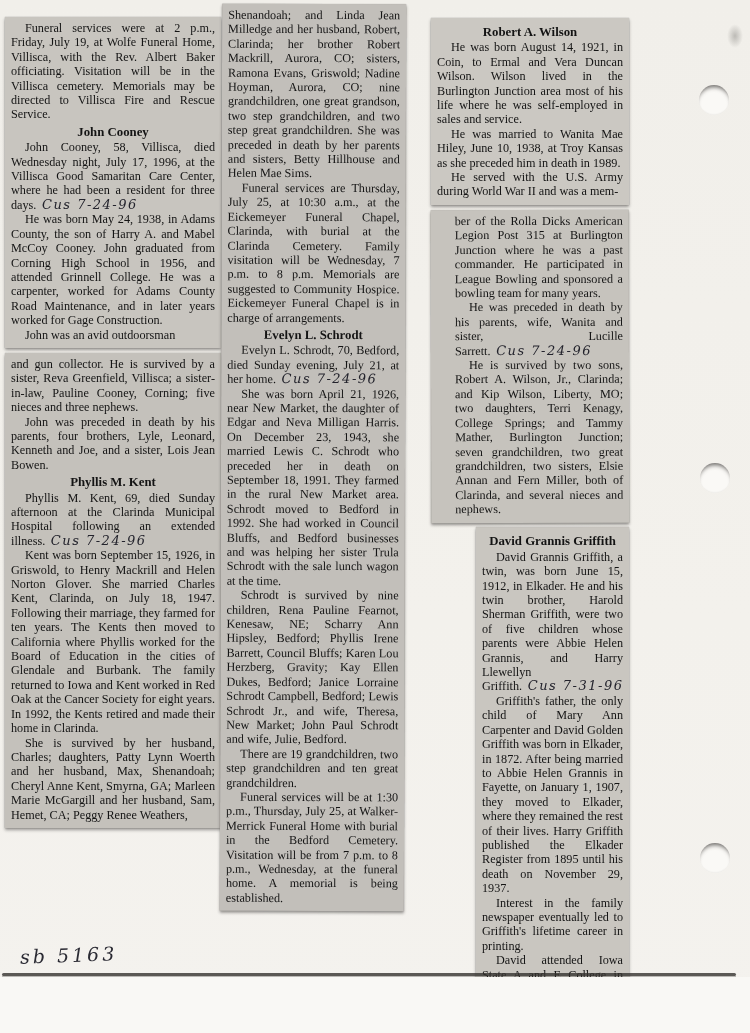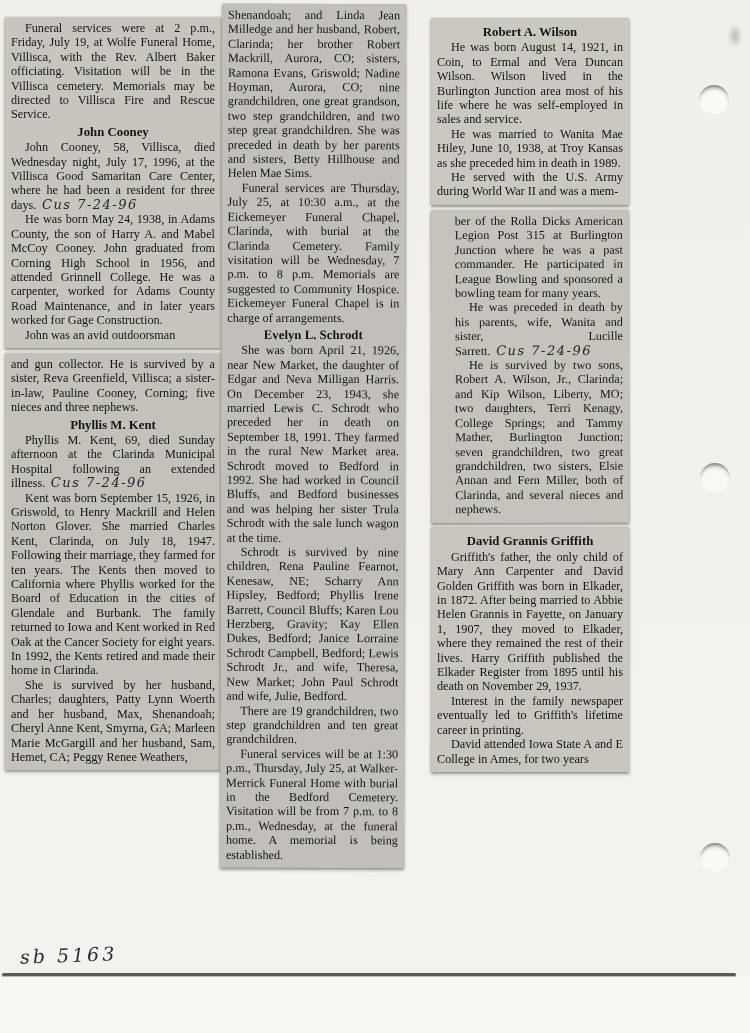--- a/index.html
+++ b/index.html
@@ -37,21 +37,21 @@
     color:#141414;
     font-size:12.2px;
     line-height:14.4px;
     text-align:justify;
   }
   #col1 .piece:nth-child(1){background:#c8c5bf;}
   #col1 .piece:nth-child(2){background:#c4c1bb;}
   #col2 .piece{background:#c2bfba;transform:rotate(.15deg);}
   #col3 .piece:nth-child(1){background:#cbc8c2;}
   #col3 .piece:nth-child(2){background:#c6c3bd;transform:rotate(-.1deg);padding-left:24px;}
-  #col3 .piece:nth-child(3){background:#c9c6c0;}
+  #col3 .piece:nth-child(3){background:#c9c6c0;margin-left:45px;}
   .para{margin:0;text-indent:14px;}
   .para.noindent{text-indent:0;}
   .head{
     font-weight:bold;text-align:center;font-size:12.8px;
     margin:3px 0 1px 0;text-indent:0;
   }
   .hand{
     font-family:"DejaVu Serif", serif;
     font-style:italic;
     font-size:13px;
@@ -86,32 +86,34 @@
   <div class="column" id="col1">
     <div class="piece">
         <p class="para">Funeral services were at 2 p.m., Friday, July 19, at Wolfe Funeral Home, Villisca, with the Rev. Albert Baker officiating.  Visitation will be in the Villisca cemetery.  Memorials may be directed to Villisca Fire and Rescue Service.</p>
         <div class="head">John Cooney</div>
         <p class="para">John Cooney, 58, Villisca, died Wednesday night, July 17, 1996, at the Villisca Good Samaritan Care Center, where he had been a resident for three days.<span class="hand">&nbsp;Cus 7-24-96</span></p>
         <p class="para">He was born May 24, 1938, in Adams County, the son of Harry A. and Mabel McCoy Cooney.  John graduated from Corning High School in 1956, and attended Grinnell College.  He was a carpenter, worked for Adams County Road Maintenance, and in later years worked for Gage Construction.</p>
         <p class="para">John was an avid outdoorsman</p>
       </div>
     <div class="piece">
         <p class="para noindent">and gun collector.  He is survived by a sister, Reva Greenfield, Villisca; a sister-in-law, Pauline Cooney, Corning; five nieces and three nephews.</p>
+        <p class="para">John was preceded in death by his parents, four brothers, Lyle, Leonard, Kenneth and Joe, and a sister, Lois Jean Bowen.</p>
         <div class="head">Phyllis M. Kent</div>
         <p class="para">Phyllis M. Kent, 69, died Sunday afternoon at the Clarinda Municipal Hospital following an extended illness.<span class="hand">&nbsp;Cus 7-24-96</span></p>
         <p class="para">Kent was born September 15, 1926, in Griswold, to Henry Mackrill and Helen Norton Glover.  She married Charles Kent, Clarinda, on July 18, 1947.  Following their marriage, they farmed for ten years.  The Kents then moved to California where Phyllis worked for the Board of Education in the cities of Glendale and Burbank.  The family returned to Iowa and Kent worked in Red Oak at the Cancer Society for eight years.  In 1992, the Kents retired and made their home in Clarinda.</p>
         <p class="para">She is survived by her husband, Charles; daughters, Patty Lynn Woerth and her husband, Max, Shenandoah; Cheryl Anne Kent, Smyrna, GA; Marleen Marie McGargill and her husband, Sam, Hemet, CA; Peggy Renee Weathers,</p>
       </div>
   </div>
 
   <div class="column" id="col2">
     <div class="piece">
         <p class="para noindent">Shenandoah; and Linda Jean Milledge and her husband, Robert, Clarinda; her brother Robert Mackrill, Aurora, CO; sisters, Ramona Evans, Griswold; Nadine Hoyman, Aurora, CO; nine grandchildren, one great grandson, two step grandchildren, and two step great grandchildren.  She was preceded in death by her parents and sisters, Betty Hillhouse and Helen Mae Sims.</p>
         <p class="para">Funeral services are Thursday, July 25, at 10:30 a.m., at the Eickemeyer Funeral Chapel, Clarinda, with burial at the Clarinda Cemetery.  Family visitation will be Wednesday, 7 p.m. to 8 p.m. Memorials are suggested to Community Hospice.  Eickemeyer Funeral Chapel is in charge of arrangements.</p>
         <div class="head">Evelyn L. Schrodt</div>
+        <p class="para">Evelyn L. Schrodt, 70, Bedford, died Sunday evening, July 21, at her home.<span class="hand">&nbsp;Cus 7-24-96</span></p>
         <p class="para">She was born April 21, 1926, near New Market, the daughter of Edgar and Neva Milligan Harris.  On December 23, 1943, she married Lewis C. Schrodt who preceded her in death on September 18, 1991. They farmed in the rural New Market area.  Schrodt moved to Bedford in 1992.  She had worked in Council Bluffs, and Bedford businesses and was helping her sister Trula Schrodt with the sale lunch wagon at the time.</p>
         <p class="para">Schrodt is survived by nine children,  Rena Pauline Fearnot, Kenesaw, NE; Scharry Ann Hipsley, Bedford; Phyllis Irene Barrett, Council Bluffs; Karen Lou Herzberg, Gravity; Kay Ellen Dukes, Bedford; Janice Lorraine Schrodt Campbell, Bedford; Lewis Schrodt Jr., and wife, Theresa, New Market; John Paul Schrodt and wife, Julie, Bedford.</p>
         <p class="para">There are 19 grandchildren, two step grandchildren and ten great grandchildren.</p>
         <p class="para">Funeral services will be at 1:30 p.m., Thursday, July 25, at Walker-Merrick Funeral Home with burial in the Bedford Cemetery.  Visitation will be from 7 p.m. to 8 p.m., Wednesday, at the funeral home.  A memorial is being established.</p>
       </div>
   </div>
 
   <div class="column" id="col3">
     <div class="piece">
         <div class="head">Robert A. Wilson</div>
@@ -119,20 +121,21 @@
         <p class="para">He was married to Wanita Mae Hiley, June 10, 1938, at Troy Kansas as she preceded him in death in 1989.</p>
         <p class="para">He served with the U.S. Army during World War II and was a mem-</p>
       </div>
     <div class="piece">
         <p class="para noindent">ber of the Rolla Dicks American Legion Post 315 at Burlington Junction where he was a past commander.  He participated in League Bowling and sponsored a bowling team for many years.</p>
         <p class="para">He was preceded in death by his parents, wife, Wanita and sister, Lucille Sarrett.<span class="hand">&nbsp;Cus 7-24-96</span></p>
         <p class="para">He is survived by two sons, Robert A. Wilson, Jr., Clarinda; and Kip Wilson, Liberty, MO; two daughters, Terri Kenagy, College Springs; and Tammy Mather, Burlington Junction; seven grandchildren, two great grandchildren, two sisters, Elsie Annan and Fern Miller, both of Clarinda, and several nieces and nephews.</p>
       </div>
     <div class="piece">
         <div class="head">David Grannis Griffith</div>
+        <p class="para">David Grannis Griffith, a twin, was born June 15, 1912, in Elkader. He and his twin brother, Harold Sherman Griffith, were two of five children whose parents were Abbie Helen Grannis, and Harry Llewellyn Griffith.<span class="hand">&nbsp;Cus 7-31-96</span></p>
         <p class="para">Griffith's father, the only child of Mary Ann Carpenter and David Golden Griffith was born in Elkader, in 1872.  After being married to Abbie Helen Grannis in Fayette, on January 1, 1907, they moved to Elkader, where they remained the rest of their lives.  Harry Griffith published the Elkader Register from 1895 until his death on November 29, 1937.</p>
         <p class="para">Interest in the family newspaper eventually led to Griffith's lifetime career in printing.</p>
         <p class="para">David attended Iowa State A and E College in Ames, for two years</p>
       </div>
   </div>
 
   <div class="hand-label">sb 5163</div>
 
   <div class="hole" id="hole1"></div>
   <div class="hole" id="hole2"></div>

